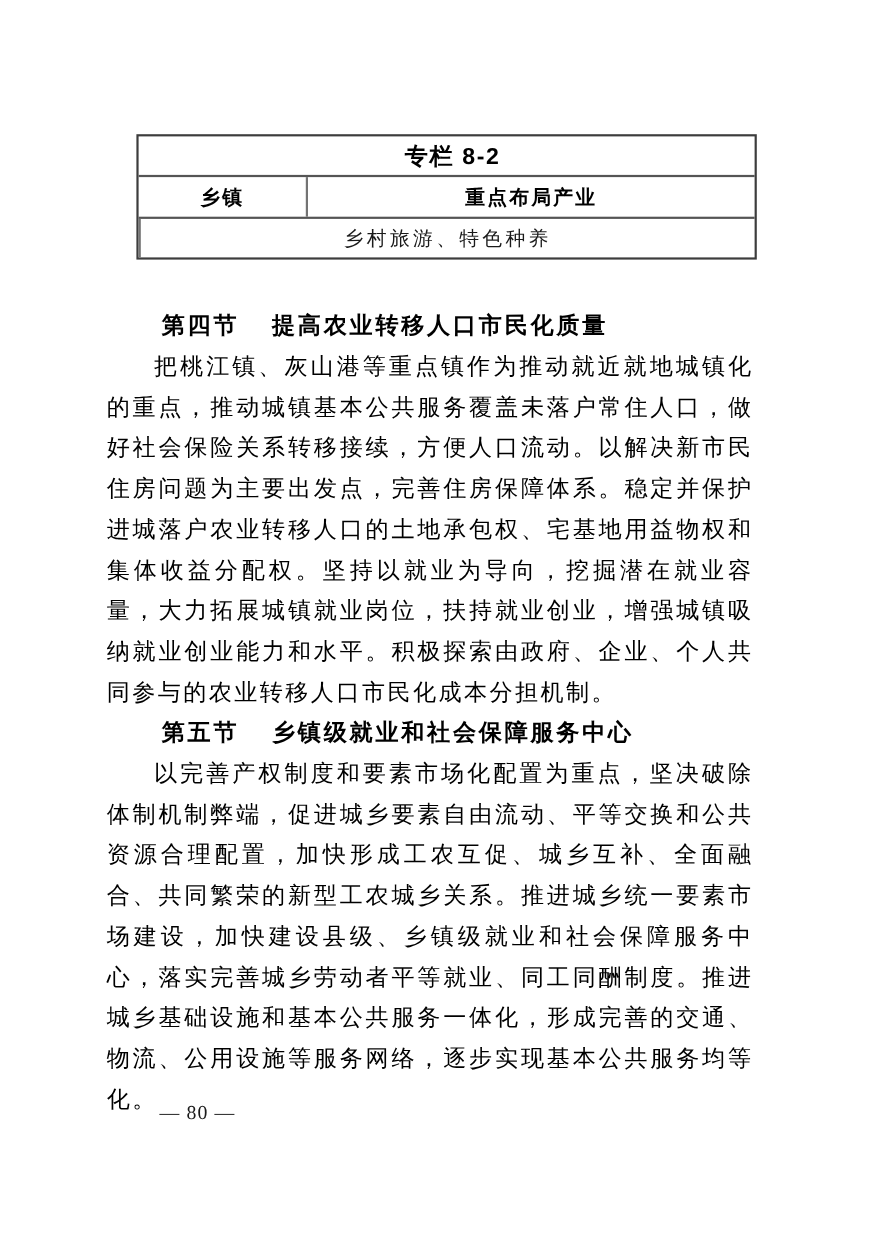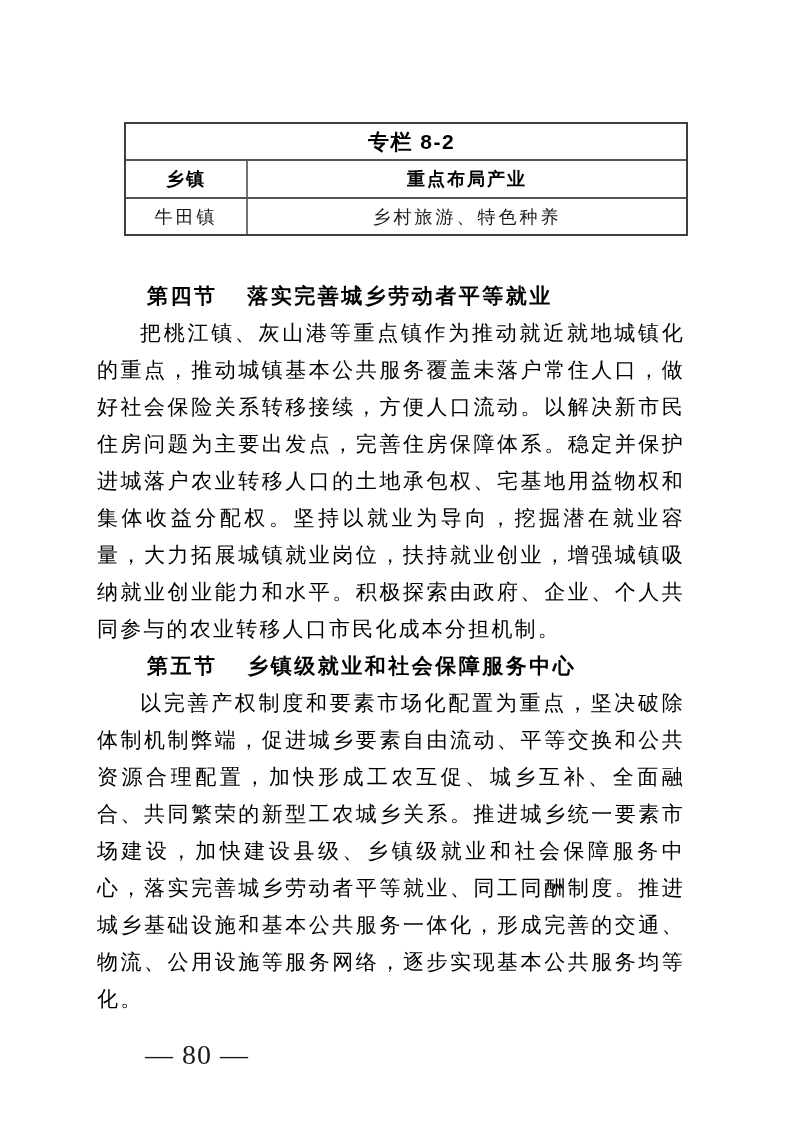--- a/index.html
+++ b/index.html
@@ -37,21 +37,21 @@
     padding-left: 11px;
   }
   .panel-title .pt-text { margin-left: 14px; }
   .t-row { display: flex; border-top: 2px solid #555555; }
   .t-cell {
     display: flex;
     align-items: center;
     justify-content: center;
     box-sizing: border-box;
   }
-  .t-cell.c1 { width: 120px; }
+  .t-cell.c1 { width: 152px; }
   .t-cell.c2 { flex: 1; border-left: 2px solid #737373; }
   .t-row.head .t-cell {
     height: 36px;
     font-family: "Liberation Sans", sans-serif;
     font-weight: bold;
     font-size: 18px;
     letter-spacing: 2px;
     color: #000000;
   }
   .t-row.data .t-cell {
@@ -88,50 +88,49 @@
   .para {
     margin: 0;
     text-indent: 43px;
     word-break: break-all;
   }
 
   
   .page-number {
     position: absolute;
     left: 145px;
-    top: 1039px;
-    font-size: 28px;
+    top: 1001px;
+    font-size: 18px;
     letter-spacing: 1px;
     color: #1a1a1a;
   }
 </style>
 </head>
 <body>
 
 <div class="page">
 
   <section class="panel">
     <div class="panel-title">
       <span class="pt-label">专栏 8-2</span>
     </div>
     <div class="t-row head">
       <div class="t-cell c1">乡镇</div>
       <div class="t-cell c2">重点布局产业</div>
     </div>
     <div class="t-row data">
-      <div class="t-cell c1">牛田镇</div>
       <div class="t-cell c2">乡村旅游、特色种养</div>
     </div>
   </section>
 
   <main class="content">
 
     <h2 class="sec-heading">
       <span class="h-num">第四节</span>
-      <span class="h-title">落实完善城乡劳动者平等就业</span>
+      <span class="h-title">提高农业转移人口市民化质量</span>
     </h2>
     <p class="para">把桃江镇、灰山港等重点镇作为推动就近就地城镇化的重点，推动城镇基本公共服务覆盖未落户常住人口，做好社会保险关系转移接续，方便人口流动。以解决新市民住房问题为主要出发点，完善住房保障体系。稳定并保护进城落户农业转移人口的土地承包权、宅基地用益物权和集体收益分配权。坚持以就业为导向，挖掘潜在就业容量，大力拓展城镇就业岗位，扶持就业创业，增强城镇吸纳就业创业能力和水平。积极探索由政府、企业、个人共同参与的农业转移人口市民化成本分担机制。</p>
 
     <h2 class="sec-heading">
       <span class="h-num">第五节</span>
       <span class="h-title">乡镇级就业和社会保障服务中心</span>
     </h2>
     <p class="para">以完善产权制度和要素市场化配置为重点，坚决破除体制机制弊端，促进城乡要素自由流动、平等交换和公共资源合理配置，加快形成工农互促、城乡互补、全面融合、共同繁荣的新型工农城乡关系。推进城乡统一要素市场建设，加快建设县级、乡镇级就业和社会保障服务中心，落实完善城乡劳动者平等就业、同工同酬制度。推进城乡基础设施和基本公共服务一体化，形成完善的交通、物流、公用设施等服务网络，逐步实现基本公共服务均等化。</p>
 
   </main>

